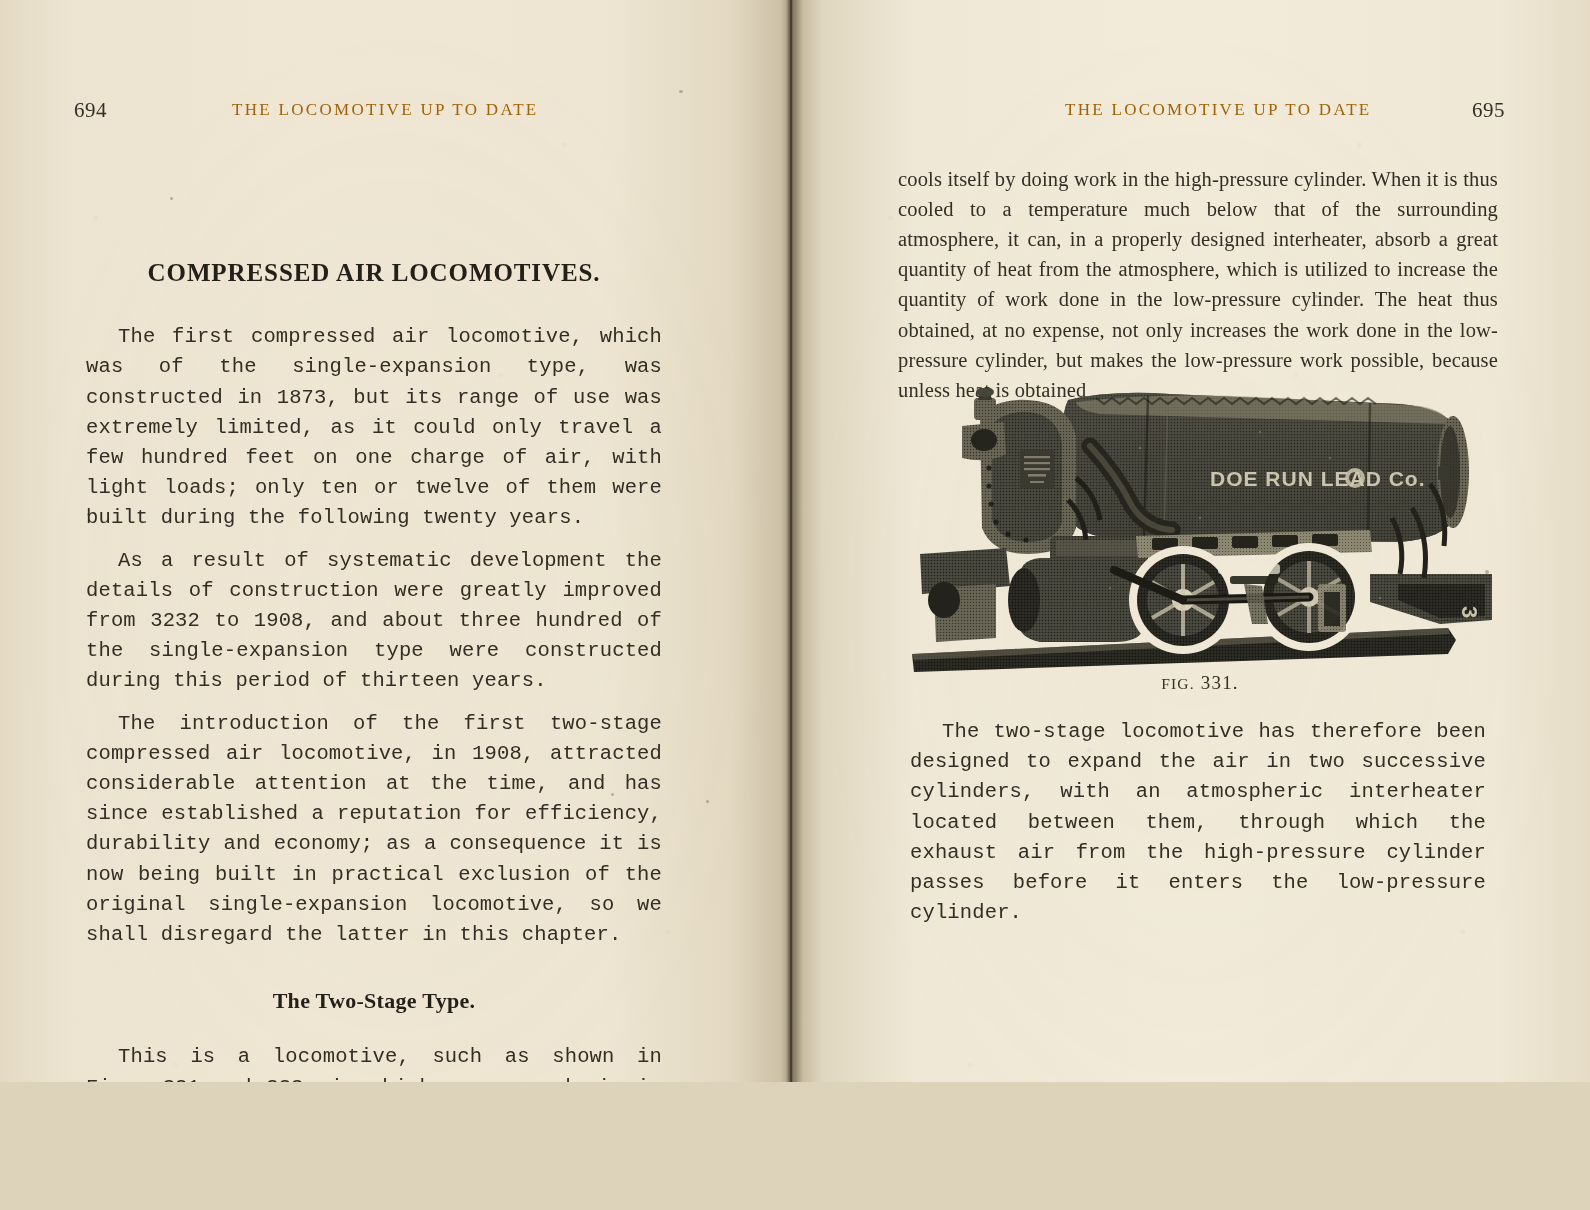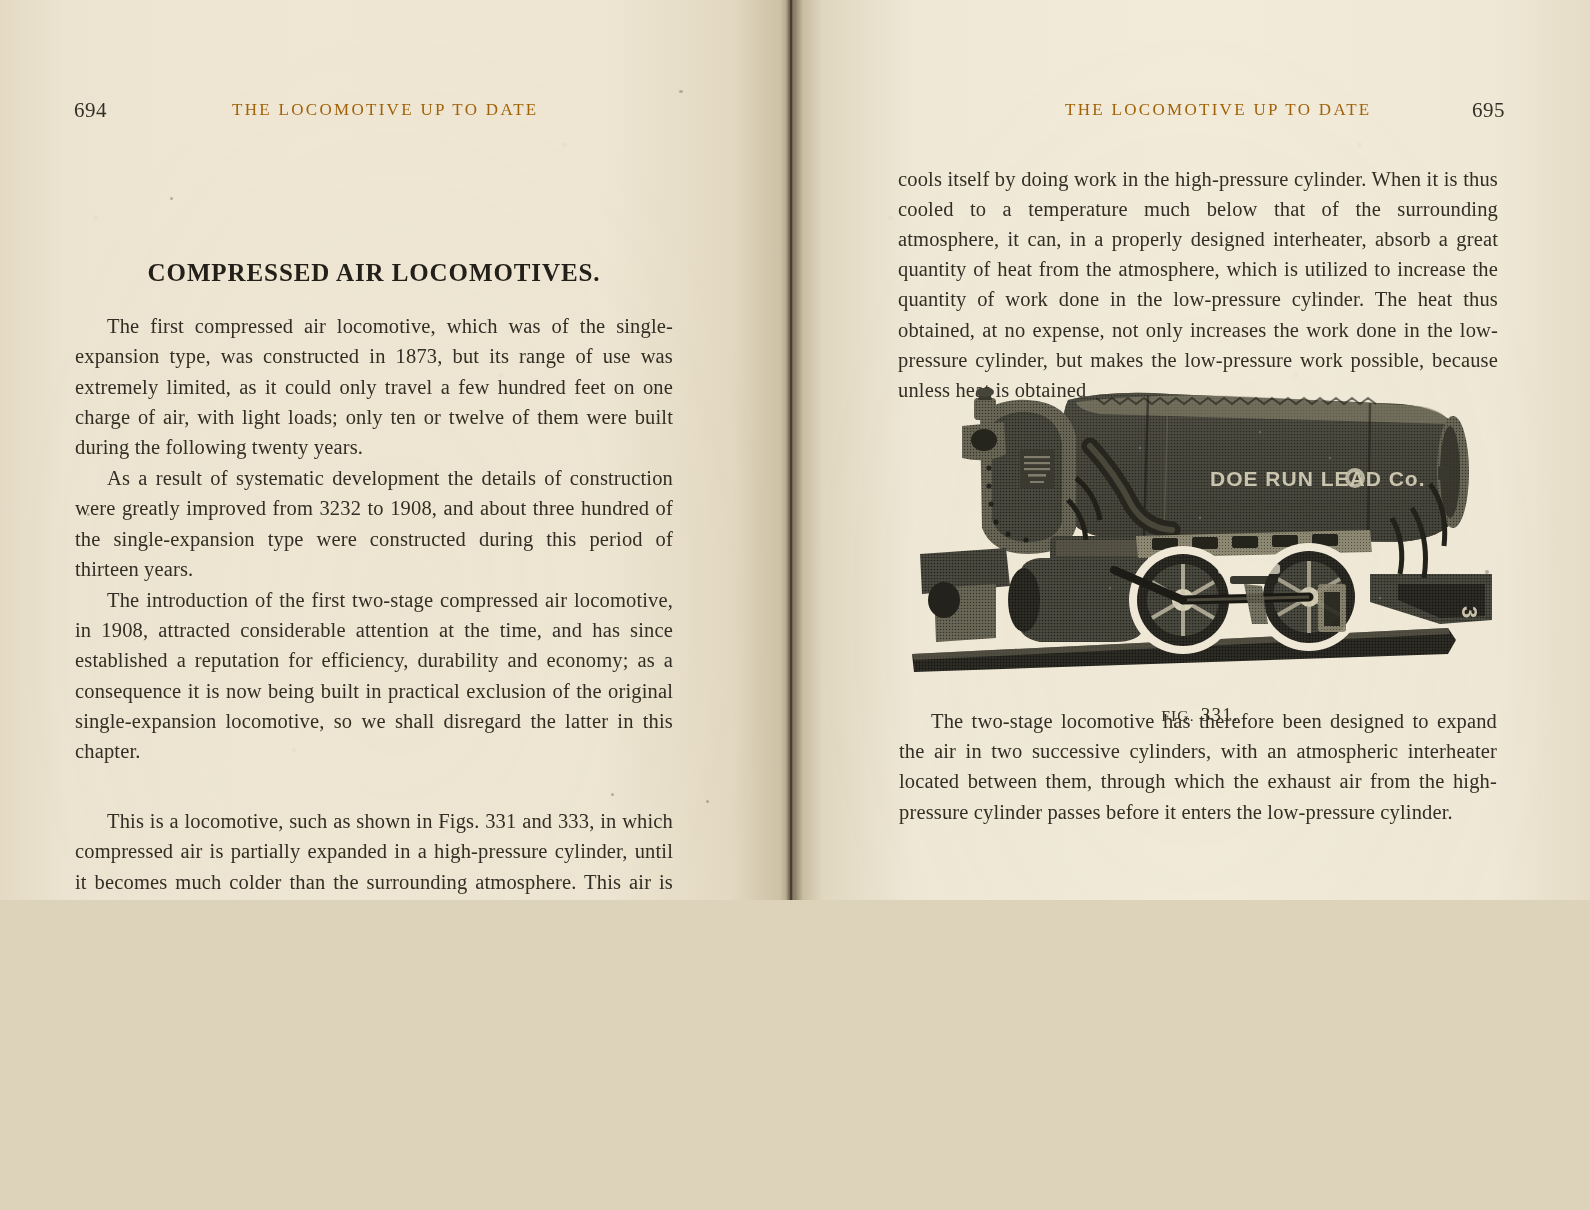--- a/index.html
+++ b/index.html
@@ -4,21 +4,21 @@
 <title>The Locomotive Up To Date — pp. 694–695</title>
 <style>
   html, body {
     margin: 0;
     padding: 0;
     background: #ddd3bb;
   }
   #scan {
     position: relative;
     width: 1590px;
-    height: 900px;
+    height: 1082px;
     overflow: hidden;
     background: #e7decb;
     font-family: "Liberation Serif", "DejaVu Serif", serif;
     color: #2a2620;
   }
 
   
   .sheet {
     position: absolute;
     top: 0;
@@ -143,43 +143,43 @@
   }
   h2.section-title {
     margin: 0;
     font-size: 22px;
     font-weight: bold;
     text-align: center;
     letter-spacing: .3px;
     color: #231f19;
   }
   p.para {
-    margin: 1px;
+    margin: 12px;
     text-indent: 32px;
+    font-family: Liberation Mono, monospace;
   }
   p.para-cont { text-indent: 0; }
 
   
   .figure-wrap {
     position: absolute;
     left: 900px;
     top: 388px;
     width: 600px;
     height: 320px;
   }
   .fig-caption {
     position: absolute;
     left: 900px;
     top: 672px;
     width: 600px;
     text-align: center;
     font-size: 19px;
     letter-spacing: 1.2px;
     color: #353026;
-    margin-top: 32px;
   }
   .fig-caption .sc { font-size: 15.5px; }
 
   svg.loco { display: block; }
 </style>
 </head>
 <body>
 
 <div id="scan">
 
@@ -201,20 +201,21 @@
     <h1 class="chapter-title">COMPRESSED AIR LOCOMOTIVES.</h1>
 
     <div style="height:14px;"></div>
 
     <p class="para">The first compressed air locomotive, which was of the single-expansion type, was constructed in 1873, but its range of use was extremely limited, as it could only travel a few hundred feet on one charge of air, with light loads; only ten or twelve of them were built during the following twenty years.</p>
     <p class="para">As a result of systematic development the details of construction were greatly improved from 3232 to 1908, and about three hundred of the single-expansion type were constructed during this period of thirteen years.</p>
     <p class="para">The introduction of the first two-stage compressed air locomotive, in 1908, attracted considerable attention at the time, and has since established a reputation for efficiency, durability and economy; as a consequence it is now being built in practical exclusion of the original single-expansion locomotive, so we shall disregard the latter in this chapter.</p>
 
     <div style="height:24px;"></div>
 
+    <h2 class="section-title">The Two-Stage Type.</h2>
 
     <div style="height:14px;"></div>
 
     <p class="para">This is a locomotive, such as shown in Figs. 331 and 333, in which compressed air is partially expanded in a high-pressure cylinder, until it becomes much colder than the surrounding atmosphere.  This air is then passed through an interheater, in which it is heated to nearly atmospheric temperature by extended contact with the surrounding air.  The expansion is then completed in a low-pressure cylinder.</p>
   </div>
 
   <div class="sheet sheet-right">
     <div class="grain"></div>
     <div class="speck" style="left:360px;top:640px;width:3px;height:3px;"></div>
     <div class="speck" style="left:520px;top:295px;width:3px;height:3px;"></div>

